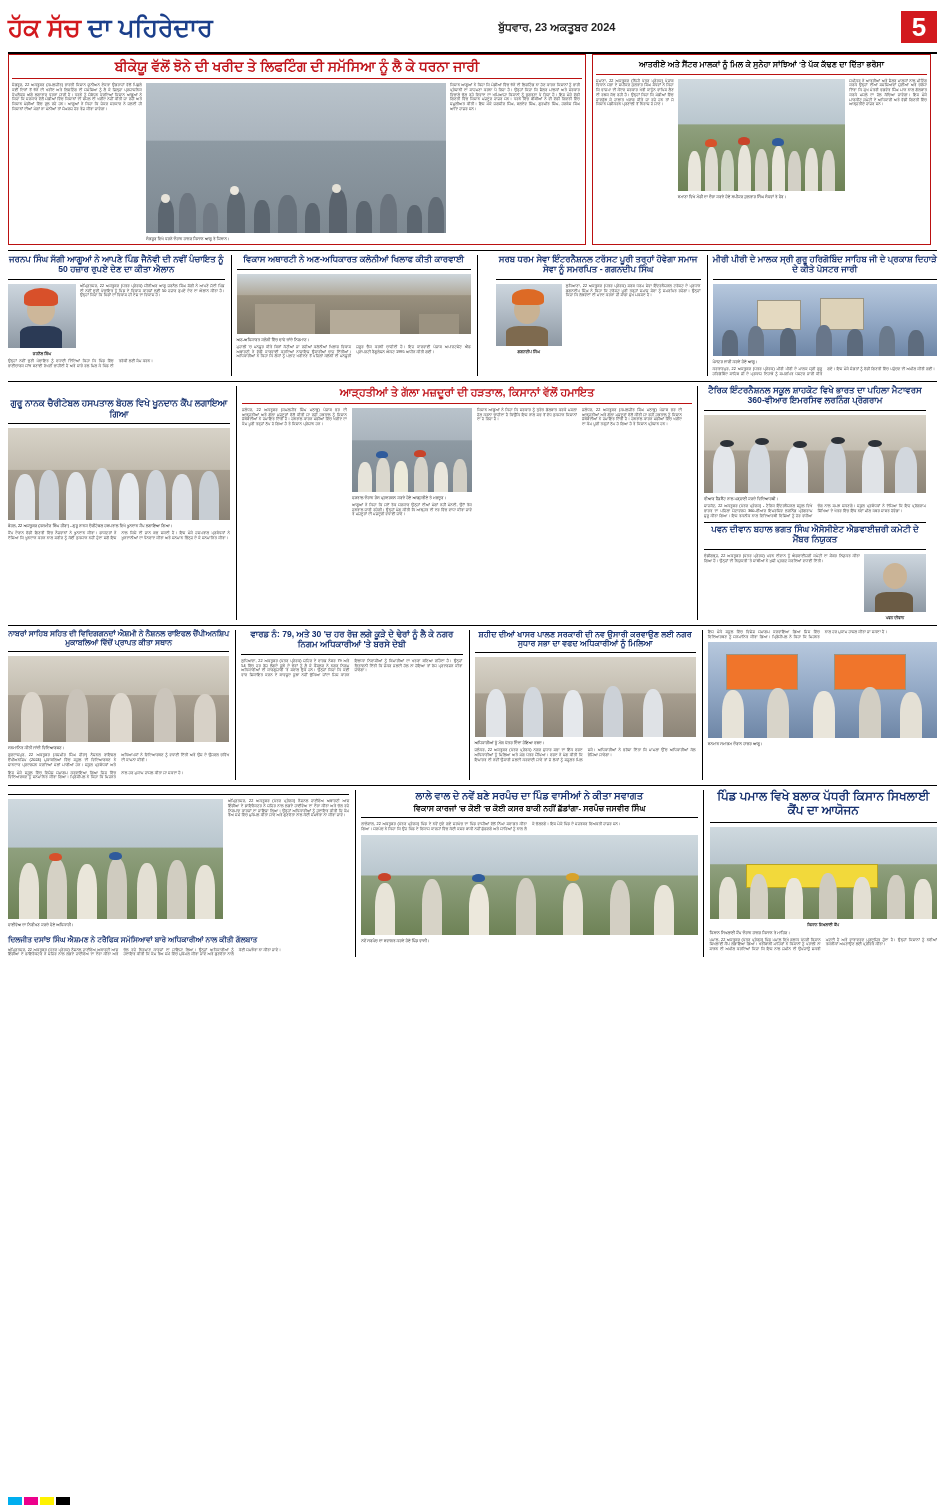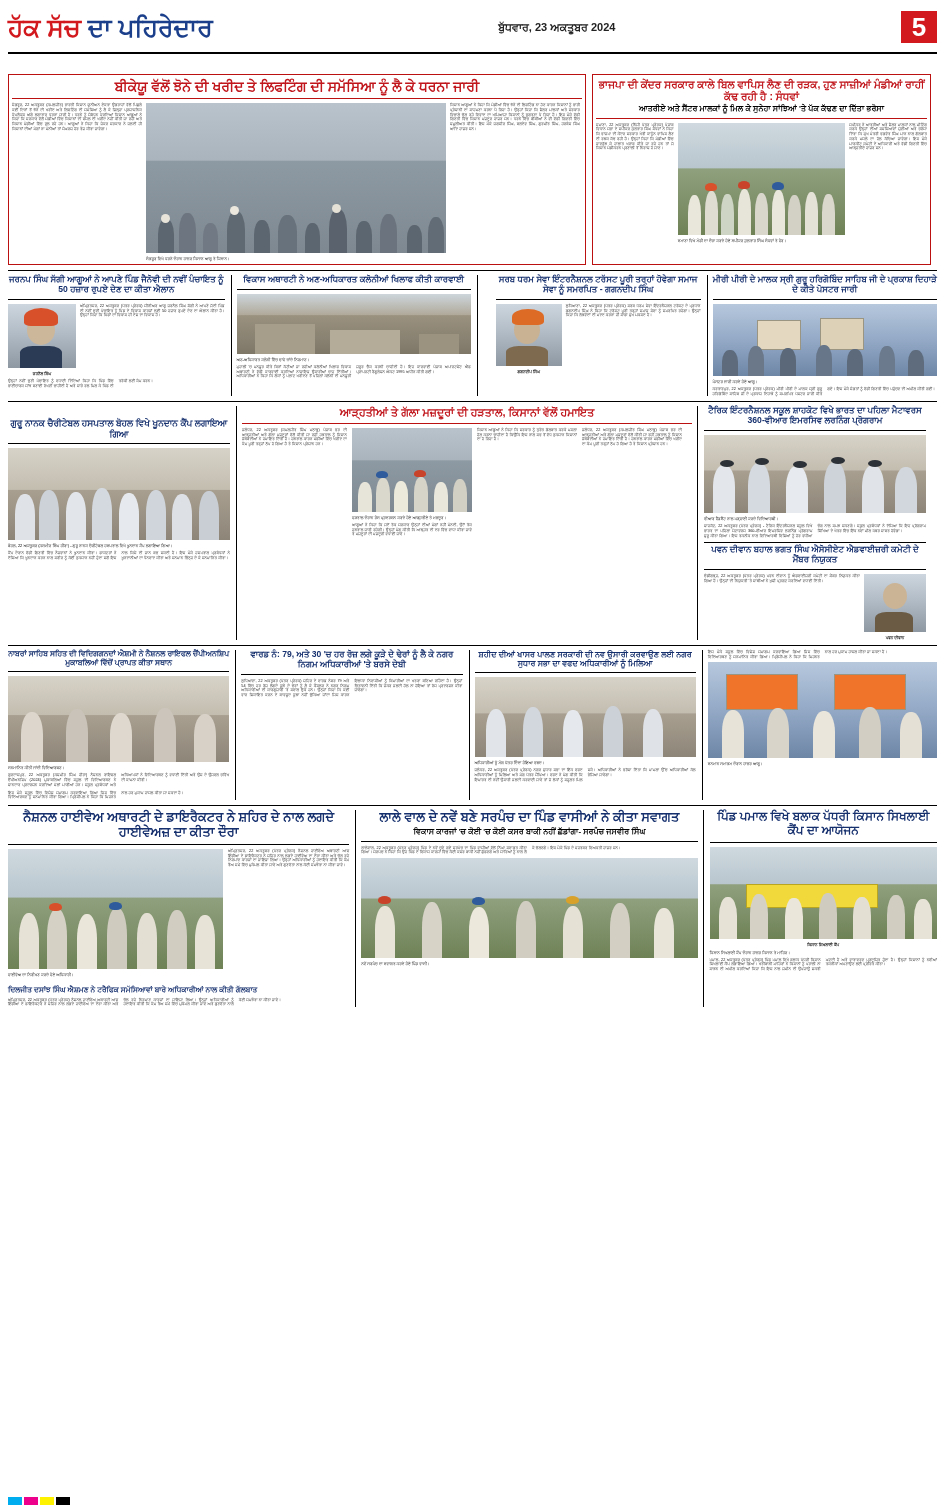--- a/index.html
+++ b/index.html
@@ -56,21 +56,21 @@
     <div class="logo-wrap">
       <div class="logo">
         <span class="red">ਹੱਕ ਸੱਚ</span>
         <span class="blue">ਦਾ ਪਹਿਰੇਦਾਰ</span>
       </div>
     </div>
     <div class="date">ਬੁੱਧਵਾਰ, 23 ਅਕਤੂਬਰ 2024</div>
     <div class="pagenum">5</div>
   </div>
 
-  <div style="display:flex;gap:6px;margin-top:20px;">
+  <div style="display:flex;gap:6px;margin-top:0;">
 
     <div style="width:578px;border:1px solid #b11;padding:3px;box-sizing:border-box;">
       <div class="hl red" style="font-size:14px;">ਬੀਕੇਯੂ ਵੱਲੋਂ ਝੋਨੇ ਦੀ ਖਰੀਦ ਤੇ ਲਿਫਟਿੰਗ ਦੀ ਸਮੱਸਿਆ ਨੂੰ ਲੈ ਕੇ ਧਰਨਾ ਜਾਰੀ</div>
       <div class="rule" style="border-top:1px solid #b11;"></div>
       <div style="display:flex;gap:4px;margin-top:2px;">
         <div style="width:130px;">
           <div class="body tiny">ਸੰਗਰੂਰ, 22 ਅਕਤੂਬਰ (ਕਮਲਜੀਤ) ਭਾਰਤੀ ਕਿਸਾਨ ਯੂਨੀਅਨ ਏਕਤਾ ਉਗਰਾਹਾਂ ਵੱਲੋਂ ਪਿਛਲੇ ਕਈ ਦਿਨਾਂ ਤੋਂ ਝੋਨੇ ਦੀ ਖਰੀਦ ਅਤੇ ਲਿਫਟਿੰਗ ਦੀ ਸਮੱਸਿਆ ਨੂੰ ਲੈ ਕੇ ਜ਼ਿਲ੍ਹਾ ਪ੍ਰਸ਼ਾਸਨਿਕ ਕੰਪਲੈਕਸ ਅੱਗੇ ਲਗਾਤਾਰ ਧਰਨਾ ਜਾਰੀ ਹੈ। ਧਰਨੇ ਨੂੰ ਸੰਬੋਧਨ ਕਰਦਿਆਂ ਕਿਸਾਨ ਆਗੂਆਂ ਨੇ ਕਿਹਾ ਕਿ ਸਰਕਾਰ ਵੱਲੋਂ ਮੰਡੀਆਂ ਵਿੱਚ ਕਿਸਾਨਾਂ ਦੀ ਫਸਲ ਦੀ ਖਰੀਦ ਨਹੀਂ ਕੀਤੀ ਜਾ ਰਹੀ ਅਤੇ ਕਿਸਾਨ ਮੰਡੀਆਂ ਵਿੱਚ ਰੁਲ ਰਹੇ ਹਨ। ਆਗੂਆਂ ਨੇ ਕਿਹਾ ਕਿ ਜੇਕਰ ਸਰਕਾਰ ਨੇ ਜਲਦੀ ਹੀ ਕਿਸਾਨਾਂ ਦੀਆਂ ਮੰਗਾਂ ਨਾ ਮੰਨੀਆਂ ਤਾਂ ਸੰਘਰਸ਼ ਹੋਰ ਤੇਜ਼ ਕੀਤਾ ਜਾਵੇਗਾ।</div>
         </div>
         <div style="width:300px;">
           <div class="photo ph-crowd" style="height:150px;">
@@ -94,21 +94,20 @@
           </div>
           <div class="cap mt3">ਸੰਗਰੂਰ ਵਿਖੇ ਧਰਨੇ ਦੌਰਾਨ ਹਾਜ਼ਰ ਕਿਸਾਨ ਆਗੂ ਤੇ ਕਿਸਾਨ।</div>
         </div>
         <div style="width:130px;">
           <div class="body tiny">ਕਿਸਾਨ ਆਗੂਆਂ ਨੇ ਕਿਹਾ ਕਿ ਮੰਡੀਆਂ ਵਿੱਚ ਝੋਨੇ ਦੀ ਲਿਫਟਿੰਗ ਨਾ ਹੋਣ ਕਾਰਨ ਕਿਸਾਨਾਂ ਨੂੰ ਭਾਰੀ ਪ੍ਰੇਸ਼ਾਨੀ ਦਾ ਸਾਹਮਣਾ ਕਰਨਾ ਪੈ ਰਿਹਾ ਹੈ। ਉਨ੍ਹਾਂ ਕਿਹਾ ਕਿ ਸ਼ੈਲਰ ਮਾਲਕਾਂ ਅਤੇ ਸਰਕਾਰ ਵਿਚਾਲੇ ਚੱਲ ਰਹੇ ਵਿਵਾਦ ਦਾ ਖਮਿਆਜ਼ਾ ਕਿਸਾਨਾਂ ਨੂੰ ਭੁਗਤਣਾ ਪੈ ਰਿਹਾ ਹੈ। ਇਸ ਮੌਕੇ ਵੱਡੀ ਗਿਣਤੀ ਵਿੱਚ ਕਿਸਾਨ ਮਜ਼ਦੂਰ ਹਾਜ਼ਰ ਸਨ। ਧਰਨੇ ਵਿੱਚ ਬੀਬੀਆਂ ਨੇ ਵੀ ਵੱਡੀ ਗਿਣਤੀ ਵਿੱਚ ਸ਼ਮੂਲੀਅਤ ਕੀਤੀ। ਇਸ ਮੌਕੇ ਜਗਸੀਰ ਸਿੰਘ, ਬਲਦੇਵ ਸਿੰਘ, ਗੁਰਮੀਤ ਸਿੰਘ, ਹਰਬੰਸ ਸਿੰਘ ਆਦਿ ਹਾਜ਼ਰ ਸਨ।</div>
         </div>
       </div>
     </div>
 
     <div style="width:339px;border:1px solid #b11;padding:3px;box-sizing:border-box;">
-      <div class="hl red" style="font-size:10.5px;">ਭਾਜਪਾ ਦੀ ਕੇਂਦਰ ਸਰਕਾਰ ਕਾਲੇ ਬਿਲ ਵਾਪਿਸ ਲੈਣ ਦੀ ਰੜਕ, ਹੁਣ ਸਾਜ਼ੀਆਂ ਮੰਡੀਆਂ ਰਾਹੀਂ ਕੱਢ ਰਹੀ ਹੈ : ਸੰਧਵਾਂ</div>
       <div class="sub">ਆਤਰੀਏ ਅਤੇ ਸੈਂਟਰ ਮਾਲਕਾਂ ਨੂੰ ਮਿਲ ਕੇ ਸੁਨੇਹਾ ਸਾਂਝਿਆਂ 'ਤੇ ਪੱਕ ਕੱਢਣ ਦਾ ਦਿੱਤਾ ਭਰੋਸਾ</div>
       <div class="rule" style="border-top:1px solid #b11;"></div>
       <div style="display:flex;gap:4px;margin-top:2px;">
         <div style="width:78px;">
           <div class="body tiny">ਸਮਾਣਾ, 22 ਅਕਤੂਬਰ (ਨਿੱਜੀ ਪੱਤਰ ਪ੍ਰੇਰਕ) ਪੰਜਾਬ ਵਿਧਾਨ ਸਭਾ ਦੇ ਸਪੀਕਰ ਕੁਲਤਾਰ ਸਿੰਘ ਸੰਧਵਾਂ ਨੇ ਕਿਹਾ ਕਿ ਭਾਜਪਾ ਦੀ ਕੇਂਦਰ ਸਰਕਾਰ ਖੇਤੀ ਕਾਨੂੰਨ ਵਾਪਿਸ ਲੈਣ ਦੀ ਰੜਕ ਕੱਢ ਰਹੀ ਹੈ। ਉਨ੍ਹਾਂ ਕਿਹਾ ਕਿ ਮੰਡੀਆਂ ਵਿੱਚ ਜਾਣਬੁੱਝ ਕੇ ਹਾਲਾਤ ਖਰਾਬ ਕੀਤੇ ਜਾ ਰਹੇ ਹਨ ਤਾਂ ਜੋ ਕਿਸਾਨ ਮੰਡੀਕਰਨ ਪ੍ਰਣਾਲੀ ਤੋਂ ਨਿਰਾਸ਼ ਹੋ ਜਾਣ।</div>
         </div>
         <div style="width:168px;">
           <div class="photo ph-field" style="height:112px;">
             <div class="dots">
               <div class="dot" style="left:6%;width:13px;height:40px;background:#e9e6dc;"></div>
@@ -353,21 +352,20 @@
           <div class="dot" style="left:66%;width:22px;height:51px;background:#d2cec3;"></div>
           <div class="dot" style="left:84%;width:22px;height:46px;background:#e4e0d5;"></div>
         </div>
       </div>
       <div class="cap mt3">ਸਨਮਾਨ ਸਮਾਗਮ ਦੌਰਾਨ ਹਾਜ਼ਰ ਆਗੂ।</div>
     </div>
   </div>
 
   <div style="display:flex;gap:6px;margin-top:5px;border-top:1px solid #000;padding-top:4px;">
     <div style="width:345px;">
-      <div class="hl blue" style="font-size:13px;">ਨੈਸ਼ਨਲ ਹਾਈਵੇਅ ਅਥਾਰਟੀ ਦੇ ਡਾਇਰੈਕਟਰ ਨੇ ਸ਼ਹਿਰ ਦੇ ਨਾਲ ਲਗਦੇ ਹਾਈਵੇਅਜ਼ ਦਾ ਕੀਤਾ ਦੌਰਾ</div>
       <div class="rule"></div>
       <div style="display:flex;gap:5px;">
         <div style="width:215px;">
           <div class="photo ph-field" style="height:120px;">
             <div class="dots" style="height:58%;">
               <div class="dot" style="left:5%;width:20px;height:56px;background:#e6e2d6;"></div>
               <div class="dot" style="left:18%;width:20px;height:60px;background:#d5d1c5;"></div>
               <div class="dot" style="left:32%;width:20px;height:55px;background:#eae6da;"></div>
               <div class="dot" style="left:46%;width:20px;height:61px;background:#cfcbbf;"></div>
               <div class="dot" style="left:60%;width:20px;height:56px;background:#e3dfd3;"></div>
@@ -381,21 +379,21 @@
         </div>
         <div style="flex:1;">
           <div class="body tiny">ਅੰਮ੍ਰਿਤਸਰ, 22 ਅਕਤੂਬਰ (ਪੱਤਰ ਪ੍ਰੇਰਕ) ਨੈਸ਼ਨਲ ਹਾਈਵੇਅ ਅਥਾਰਟੀ ਆਫ ਇੰਡੀਆ ਦੇ ਡਾਇਰੈਕਟਰ ਨੇ ਸ਼ਹਿਰ ਨਾਲ ਲਗਦੇ ਹਾਈਵੇਅ ਦਾ ਦੌਰਾ ਕੀਤਾ ਅਤੇ ਚੱਲ ਰਹੇ ਨਿਰਮਾਣ ਕਾਰਜਾਂ ਦਾ ਜਾਇਜ਼ਾ ਲਿਆ। ਉਨ੍ਹਾਂ ਅਧਿਕਾਰੀਆਂ ਨੂੰ ਹਦਾਇਤ ਕੀਤੀ ਕਿ ਕੰਮ ਤੈਅ ਸਮੇਂ ਵਿੱਚ ਮੁਕੰਮਲ ਕੀਤਾ ਜਾਵੇ ਅਤੇ ਗੁਣਵੱਤਾ ਨਾਲ ਕੋਈ ਸਮਝੌਤਾ ਨਾ ਕੀਤਾ ਜਾਵੇ।</div>
         </div>
       </div>
       <div class="hl blue mt5" style="font-size:7.4px;text-align:left;">ਦਿਲਜੀਤ ਦਸਾਂਝ ਸਿੰਘ ਐਸ਼ਮਣ ਨੇ ਟਰੈਫਿਕ ਸਮੱਸਿਆਵਾਂ ਬਾਰੇ ਅਧਿਕਾਰੀਆਂ ਨਾਲ ਕੀਤੀ ਗੱਲਬਾਤ</div>
       <div class="body tiny mt3 cols3">ਅੰਮ੍ਰਿਤਸਰ, 22 ਅਕਤੂਬਰ (ਪੱਤਰ ਪ੍ਰੇਰਕ) ਨੈਸ਼ਨਲ ਹਾਈਵੇਅ ਅਥਾਰਟੀ ਆਫ ਇੰਡੀਆ ਦੇ ਡਾਇਰੈਕਟਰ ਨੇ ਸ਼ਹਿਰ ਨਾਲ ਲਗਦੇ ਹਾਈਵੇਅ ਦਾ ਦੌਰਾ ਕੀਤਾ ਅਤੇ ਚੱਲ ਰਹੇ ਨਿਰਮਾਣ ਕਾਰਜਾਂ ਦਾ ਜਾਇਜ਼ਾ ਲਿਆ। ਉਨ੍ਹਾਂ ਅਧਿਕਾਰੀਆਂ ਨੂੰ ਹਦਾਇਤ ਕੀਤੀ ਕਿ ਕੰਮ ਤੈਅ ਸਮੇਂ ਵਿੱਚ ਮੁਕੰਮਲ ਕੀਤਾ ਜਾਵੇ ਅਤੇ ਗੁਣਵੱਤਾ ਨਾਲ ਕੋਈ ਸਮਝੌਤਾ ਨਾ ਕੀਤਾ ਜਾਵੇ।</div>
     </div>
 
     <div style="width:340px;border-left:1px solid #000;border-right:1px solid #000;padding:0 5px;">
-      <div class="hl blue" style="font-size:13px;">ਲਾਲੇ ਵਾਲ ਦੇ ਨਵੇਂ ਬਣੇ ਸਰਪੰਚ ਦਾ ਪਿੰਡ ਵਾਸੀਆਂ ਨੇ ਕੀਤਾ ਸਵਾਗਤ</div>
+      <div class="hl blue" style="font-size:10px;font-family:Liberation Serif, serif;">ਲਾਲੇ ਵਾਲ ਦੇ ਨਵੇਂ ਬਣੇ ਸਰਪੰਚ ਦਾ ਪਿੰਡ ਵਾਸੀਆਂ ਨੇ ਕੀਤਾ ਸਵਾਗਤ</div>
       <div class="sub">ਵਿਕਾਸ ਕਾਰਜਾਂ 'ਚ ਕੋਈ 'ਚ ਕੋਈ ਕਸਰ ਬਾਕੀ ਨਹੀਂ ਛੱਡਾਂਗਾ- ਸਰਪੰਚ ਜਸਵੀਰ ਸਿੰਘ</div>
       <div class="rule"></div>
       <div class="body tiny cols2">ਲਾਲੇਵਾਲ, 22 ਅਕਤੂਬਰ (ਪੱਤਰ ਪ੍ਰੇਰਕ) ਪਿੰਡ ਦੇ ਨਵੇਂ ਚੁਣੇ ਗਏ ਸਰਪੰਚ ਦਾ ਪਿੰਡ ਵਾਸੀਆਂ ਵੱਲੋਂ ਨਿੱਘਾ ਸਵਾਗਤ ਕੀਤਾ ਗਿਆ। ਸਰਪੰਚ ਨੇ ਕਿਹਾ ਕਿ ਉਹ ਪਿੰਡ ਦੇ ਵਿਕਾਸ ਕਾਰਜਾਂ ਵਿੱਚ ਕੋਈ ਕਸਰ ਬਾਕੀ ਨਹੀਂ ਛੱਡਣਗੇ ਅਤੇ ਸਾਰਿਆਂ ਨੂੰ ਨਾਲ ਲੈ ਕੇ ਚੱਲਣਗੇ। ਇਸ ਮੌਕੇ ਪਿੰਡ ਦੇ ਮੋਹਤਬਰ ਵਿਅਕਤੀ ਹਾਜ਼ਰ ਸਨ।</div>
       <div class="photo ph-field mt3" style="height:100px;">
         <div class="dots" style="height:62%;">
           <div class="dot" style="left:4%;width:20px;height:52px;background:#e8e4d8;"></div>
           <div class="dot" style="left:18%;width:20px;height:56px;background:#d7d3c7;"></div>
           <div class="dot" style="left:32%;width:20px;height:51px;background:#ece8dc;"></div>
           <div class="dot" style="left:46%;width:20px;height:57px;background:#d1cdc1;"></div>
           <div class="dot" style="left:60%;width:20px;height:52px;background:#e5e1d5;"></div>

